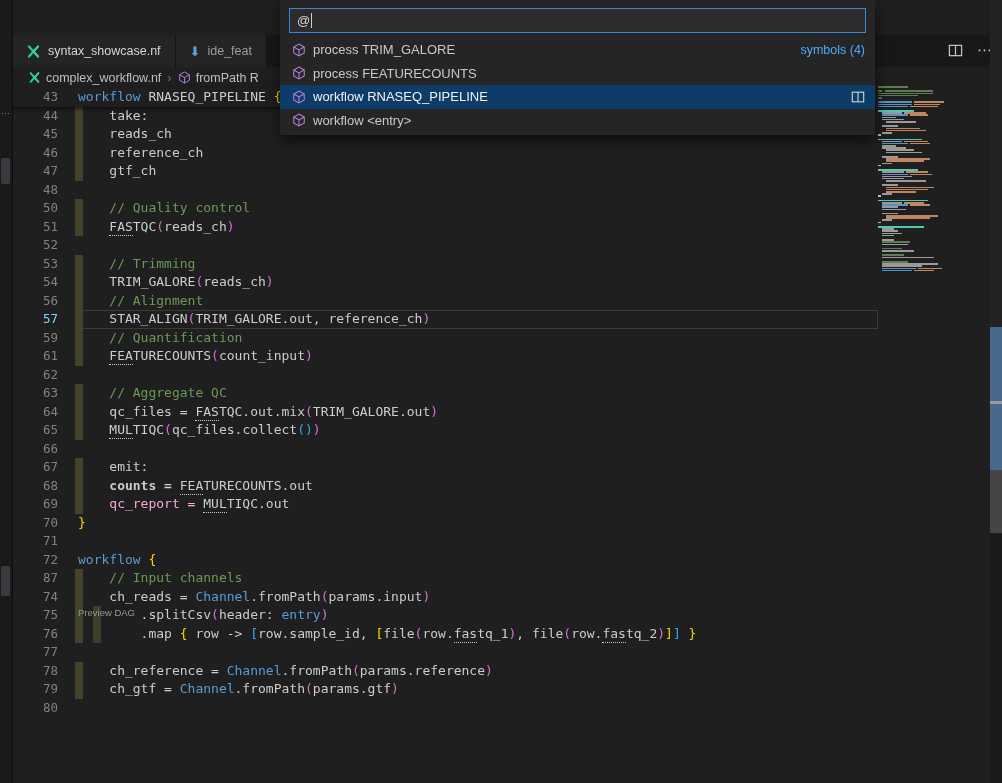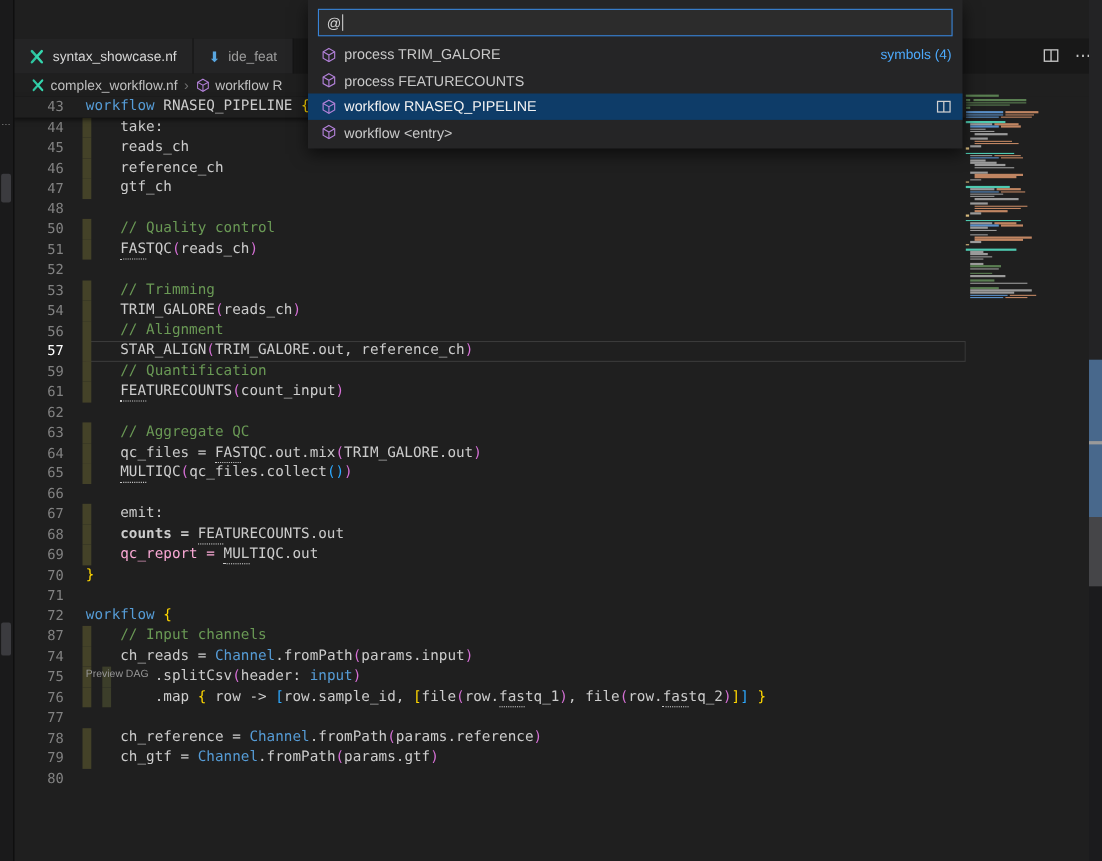--- a/index.html
+++ b/index.html
@@ -25,21 +25,21 @@
   #breadcrumbs{position:absolute;left:12px;top:67px;right:12px;height:21px;display:flex;align-items:center;gap:5px;padding-left:16px;background:#1f1f1f;font-size:12.5px;color:#bfbfbf;}
   #breadcrumbs .sep{color:#6e6e6e;font-size:13px;padding:0 1px;}
 
   
   #sticky{position:absolute;left:12px;top:88px;width:866px;height:18.5px;background:#1f1f1f;z-index:2;display:flex;box-shadow:0 2px 4px rgba(0,0,0,.55);}
 
   
   #viewport{position:absolute;left:12px;top:106.5px;width:866px;height:676.5px;overflow:hidden;}
   .line{display:flex;height:18.5px;position:relative;}
   .gutter{width:46px;flex:none;text-align:right;color:#828282;font-size:12.5px;line-height:18.5px;cursor:pointer;}
-  .line.cur .gutter{color:#ffffff;}
+  .line.cur .gutter{color:#7dd3fc;}
   .code-text{flex:1;margin-left:20px;font-size:13px;line-height:18.5px;white-space:pre;color:#cccccc;}
   .line.cur .code-text{outline:1px solid #3a3a3a;outline-offset:-1px;}
   .line.g::before{content:"";position:absolute;left:63px;top:0;bottom:0;width:8px;background:#444228;}
   .line.g2::after{content:"";position:absolute;left:81px;top:0;bottom:0;width:8px;background:#3c3e2a;}
   .tk{white-space:pre;}
   .tk.u{border-bottom:1.5px dotted #c9c9c9;padding-bottom:1px;}
   #codelens{position:absolute;left:66px;top:500px;font-size:9.5px;color:#969696;cursor:pointer;}
 
   
   #minimap{position:absolute;left:878px;top:86px;width:112px;height:600px;cursor:pointer;}
@@ -109,21 +109,21 @@
       </svg>
   </span>
   <span>complex_workflow.nf</span>
   <span class="sep">›</span>
   <span>
     <svg width="13" height="13" viewBox="0 0 16 16">
         <path d="M8 1.2 L14 4.6 V11.4 L8 14.8 L2 11.4 V4.6 Z" fill="none" stroke="#b180d7" stroke-width="1.2"></path>
         <path d="M2 4.6 L8 8 L14 4.6 M8 8 V14.8" fill="none" stroke="#b180d7" stroke-width="1.2"></path>
       </svg>
   </span>
-  <span>workflow R</span>
+  <span>fromPath R</span>
 </div>
 
 <div id="sticky">
   <span class="gutter mono">43</span>
   <span class="code-text mono" id="sticky-code"><span class="tk" style="color: rgb(86, 156, 214);">workflow</span><span class="tk" style="color: rgb(204, 204, 204);"> RNASEQ_PIPELINE </span><span class="tk" style="color: rgb(255, 215, 0);">{</span></span>
 </div>
 
 <div id="viewport">
   <div id="lines">
       <div class="line g">
@@ -229,21 +229,21 @@
       <div class="line g">
         <span class="gutter mono">87</span>
         <span class="code-text mono"><span class="tk" style="color: rgb(204, 204, 204);">    </span><span class="tk" style="color: rgb(106, 153, 85);">// Input channels</span></span>
       </div>
       <div class="line g">
         <span class="gutter mono">74</span>
         <span class="code-text mono"><span class="tk" style="color: rgb(204, 204, 204);">    ch_reads = </span><span class="tk" style="color: rgb(86, 156, 214);">Channel</span><span class="tk" style="color: rgb(204, 204, 204);">.fromPath</span><span class="tk" style="color: rgb(214, 112, 214);">(</span><span class="tk" style="color: rgb(204, 204, 204);">params.input</span><span class="tk" style="color: rgb(214, 112, 214);">)</span></span>
       </div>
       <div class="line g g2">
         <span class="gutter mono">75</span>
-        <span class="code-text mono"><span class="tk" style="color: rgb(204, 204, 204);">        .splitCsv</span><span class="tk" style="color: rgb(214, 112, 214);">(</span><span class="tk" style="color: rgb(204, 204, 204);">header: </span><span class="tk" style="color: rgb(86, 156, 214);">input</span><span class="tk" style="color: rgb(214, 112, 214);">)</span></span>
+        <span class="code-text mono"><span class="tk" style="color: rgb(204, 204, 204);">        .splitCsv</span><span class="tk" style="color: rgb(214, 112, 214);">(</span><span class="tk" style="color: rgb(204, 204, 204);">header: </span><span class="tk" style="color: rgb(86, 156, 214);">entry</span><span class="tk" style="color: rgb(214, 112, 214);">)</span></span>
       </div>
       <div class="line g g2">
         <span class="gutter mono">76</span>
         <span class="code-text mono"><span class="tk" style="color: rgb(204, 204, 204);">        .map </span><span class="tk" style="color: rgb(255, 215, 0);">{</span><span class="tk" style="color: rgb(204, 204, 204);"> row -&gt; </span><span class="tk" style="color: rgb(45, 169, 255);">[</span><span class="tk" style="color: rgb(204, 204, 204);">row.sample_id, </span><span class="tk" style="color: rgb(255, 215, 0);">[</span><span class="tk" style="color: rgb(204, 204, 204);">file</span><span class="tk" style="color: rgb(214, 112, 214);">(</span><span class="tk" style="color: rgb(204, 204, 204);">row.</span><span class="tk u" style="color: rgb(204, 204, 204);">fas</span><span class="tk" style="color: rgb(204, 204, 204);">tq_1</span><span class="tk" style="color: rgb(214, 112, 214);">)</span><span class="tk" style="color: rgb(204, 204, 204);">, file</span><span class="tk" style="color: rgb(214, 112, 214);">(</span><span class="tk" style="color: rgb(204, 204, 204);">row.</span><span class="tk u" style="color: rgb(204, 204, 204);">fas</span><span class="tk" style="color: rgb(204, 204, 204);">tq_2</span><span class="tk" style="color: rgb(214, 112, 214);">)</span><span class="tk" style="color: rgb(255, 215, 0);">]</span><span class="tk" style="color: rgb(45, 169, 255);">]</span><span class="tk" style="color: rgb(204, 204, 204);"> </span><span class="tk" style="color: rgb(255, 215, 0);">}</span></span>
       </div>
       <div class="line">
         <span class="gutter mono">77</span>
         <span class="code-text mono"></span>
       </div>
       <div class="line g">

